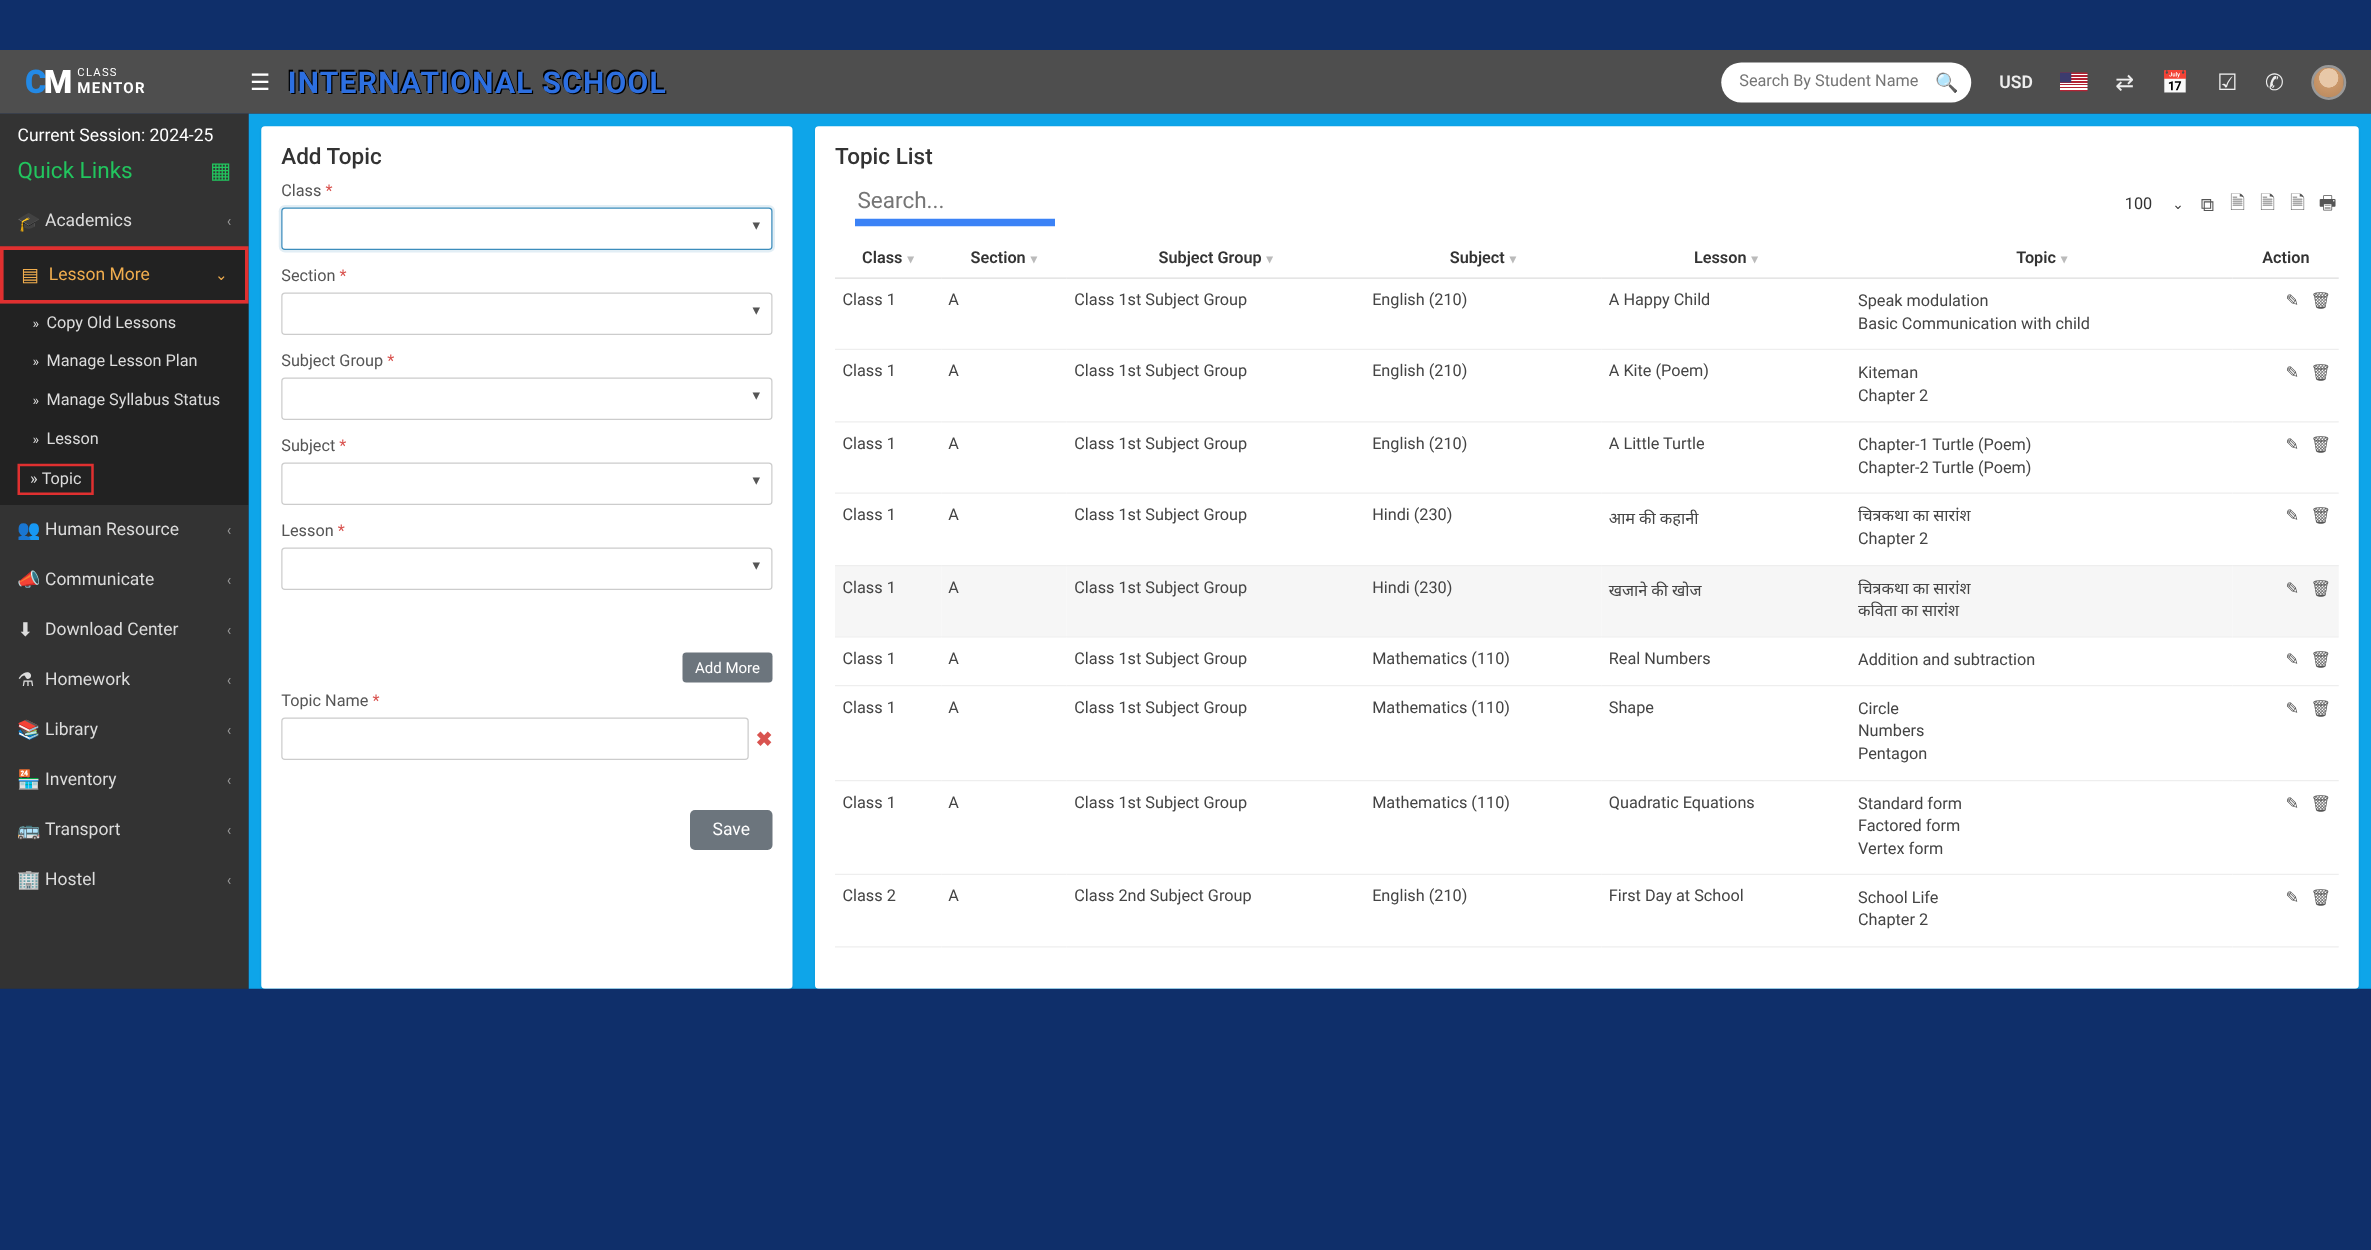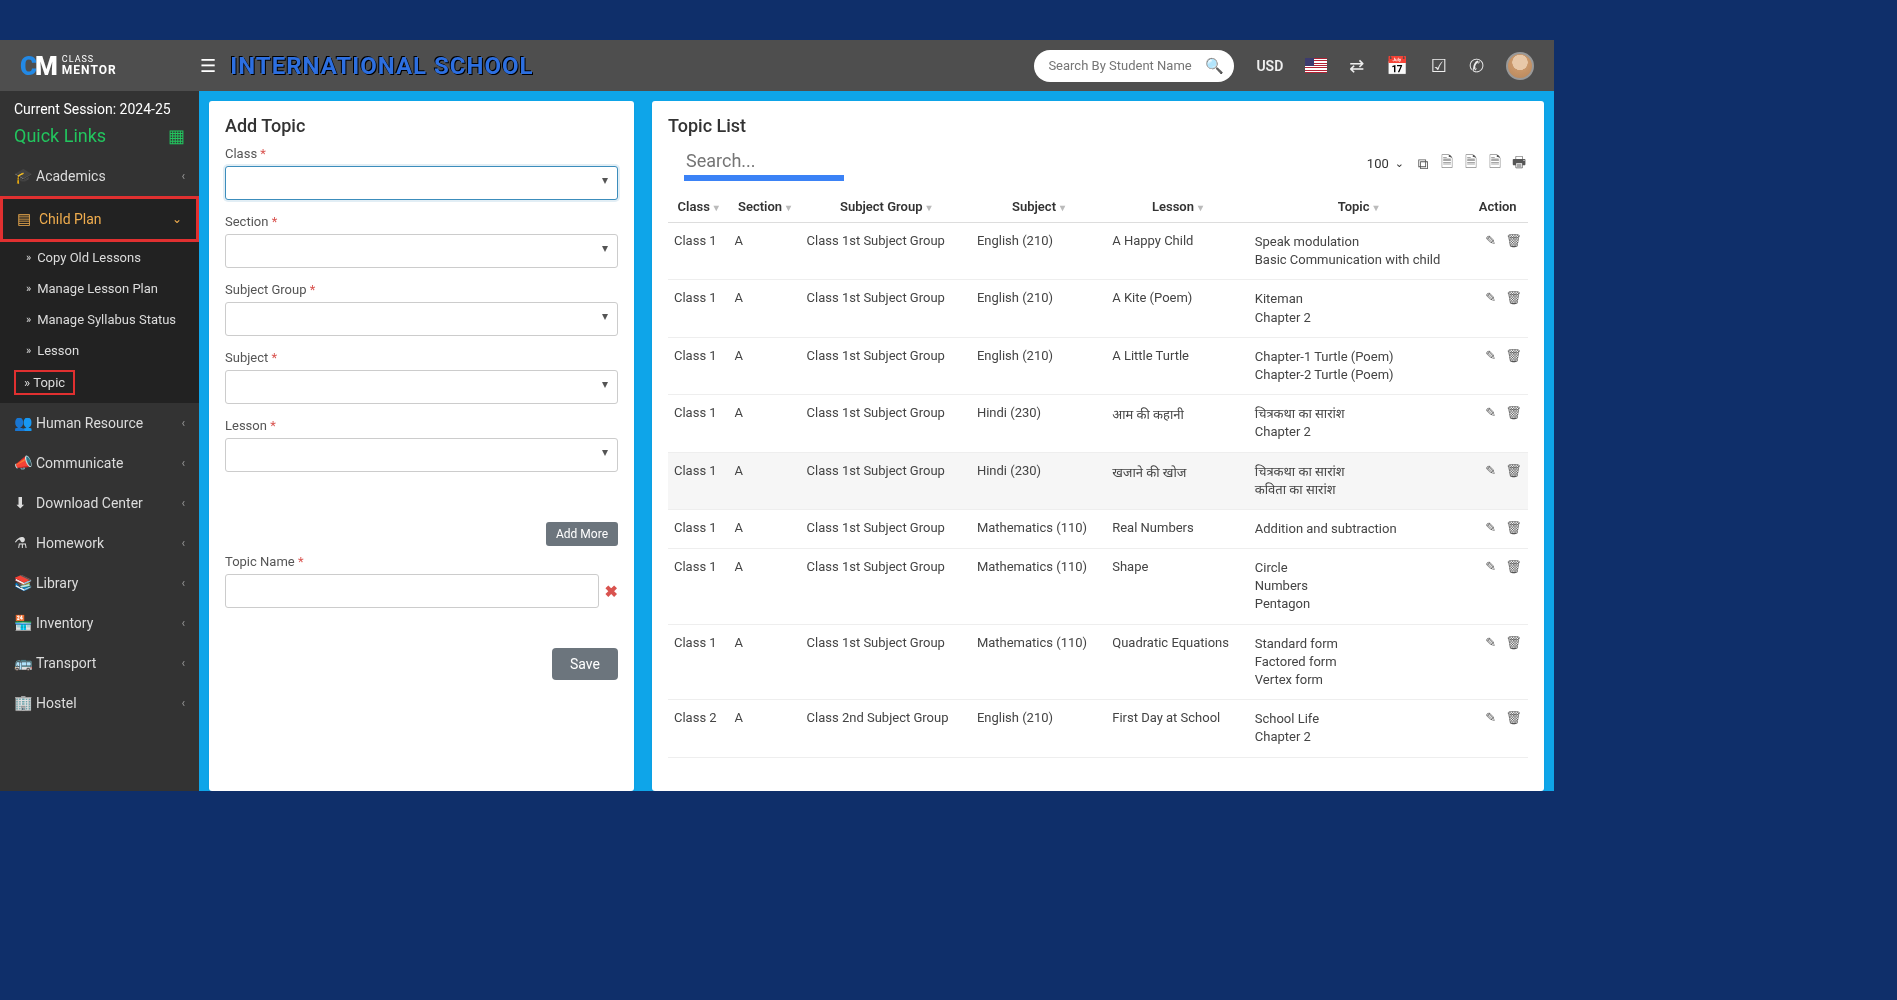--- a/index.html
+++ b/index.html
@@ -1,17 +1,17 @@
 <!DOCTYPE html>
 <html><head>
 <meta charset="utf-8">
 <style>
 * { margin: 0; padding: 0; box-sizing: border-box; font-family: -apple-system, BlinkMacSystemFont, "Segoe UI", Roboto, sans-serif; }
 body { background: #0f2f6a; font-size: 14px; color: #333; }
-.app-wrapper { position: relative; width: 1554px; height: 1000px; overflow: hidden; }
+.app-wrapper { position: relative; width: 1897px; height: 1000px; overflow: hidden; }
 .top-bar { height: 40px; background: #0f2f6a; }
 .main-header { height: 51px; background: #4e4e4e; display: flex; align-items: center; padding: 0 20px; }
 .logo-box { width: 180px; display: flex; align-items: center; gap: 6px; }
 .logo-mark { font-size: 26px; font-weight: 900; letter-spacing: -2px; }
 .logo-mark .c { color: #2389e5; }
 .logo-mark .m { color: #fff; }
 .logo-text { display: flex; flex-direction: column; font-size: 9px; line-height: 1; color: #fff; letter-spacing: 1px; }
 .logo-text .top { font-weight: 400; }
 .logo-text .bot { font-weight: 700; font-size: 12px; }
 .hamburger { color: #fff; font-size: 18px; margin-right: 14px; cursor: pointer; }
@@ -63,21 +63,21 @@
 .add-more-btn { background: #6c757d; color: #fff; border: none; padding: 5px 10px; border-radius: 3px; font-size: 12px; cursor: pointer; }
 .topic-input-row { display: flex; align-items: center; gap: 6px; }
 .topic-input-row .form-input { flex: 1; }
 .remove-x { color: #d9534f; font-weight: 700; cursor: pointer; font-size: 16px; }
 .save-row { text-align: right; margin-top: 40px; }
 .save-btn { background: #6c757d; color: #fff; border: none; padding: 8px 18px; border-radius: 4px; font-size: 14px; cursor: pointer; }
 
 .list-toolbar { display: flex; justify-content: space-between; align-items: center; padding: 0 16px 10px; }
 .list-search { border: none; border-bottom: 6px solid #3b82f6; padding: 4px 2px; width: 160px; font-size: 18px; outline: none; margin-left: 16px; }
 .toolbar-right { display: flex; align-items: center; gap: 10px; }
-.page-size { font-size: 13px; display: flex; align-items: center; gap: 6px; cursor: pointer; }
+.page-size { font-size: 13px; display: flex; align-items: center; gap: 16px; cursor: pointer; }
 .page-size .ps-chev { font-size: 11px; }
 .export-icons { display: flex; gap: 6px; }
 .export-icons .ei { width: 18px; height: 18px; display: flex; align-items: center; justify-content: center; font-size: 15px; color: #555; cursor: pointer; }
 
 .data-table { width: 100%; border-collapse: collapse; }
 .data-table th { text-align: center; font-weight: 600; font-size: 13px; padding: 8px 6px; border-bottom: 1px solid #ddd; color: #333; vertical-align: top; }
 .data-table th .sorter { color: #bbb; font-size: 10px; margin-left: 4px; }
 .data-table td { padding: 10px 6px; border-bottom: 1px solid #eee; font-size: 13px; color: #444; vertical-align: top; }
 .data-table tbody tr:nth-child(5) { background: #f6f6f6; }
 .action-col { text-align: right; white-space: nowrap; }
@@ -127,21 +127,21 @@
 
       <div class="side-item">
         <span class="sicon">🎓</span>
         <span class="slabel">Academics</span>
         <span class="chev">‹</span>
       </div>
 
       <div class="highlight-box">
         <div class="side-item expanded">
           <span class="sicon">▤</span>
-          <span class="slabel">Child Plan</span>
+          <span class="slabel">Lesson More</span>
           <span class="chev">⌄</span>
         </div>
       </div>
       <div class="submenu">
         <div class="sub-item">
             <span class="arrow">»</span>
             <span>Copy Old Lessons</span>
           </div>
         <div class="sub-item">
             <span class="arrow">»</span>

